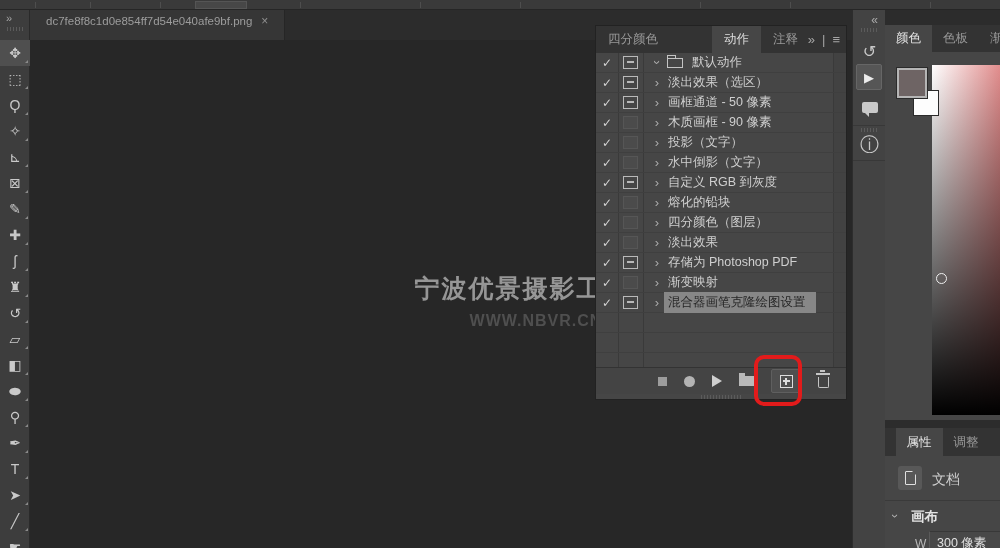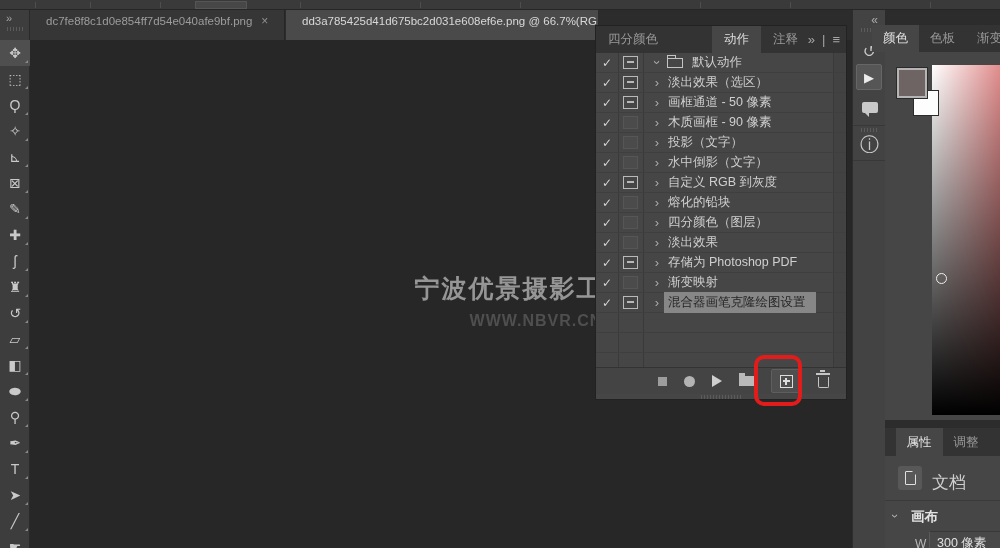--- a/index.html
+++ b/index.html
@@ -79,34 +79,34 @@
   #iconstrip{left:852px;top:10px;width:33px;height:538px;background:#434343;border-left:1px solid #2d2d2d;}
   #strip-collapse{position:absolute;right:8px;top:3px;color:#ababab;font-size:12px;letter-spacing:-1px;}
   .strip-ic{position:absolute;left:0;width:33px;display:flex;justify-content:center;color:#c9c9c9;}
   .raised{left:3px;width:26px;height:26px;background:#565656;border:1px solid #666;border-radius:2px;align-items:center;color:#ececec;font-size:13px;}
   .ic-bubble{width:16px;height:11px;background:#c9c9c9;border-radius:2px;position:relative;}
   .ic-bubble::after{content:"";position:absolute;left:3px;bottom:-4px;border-left:4px solid transparent;border-right:0 solid transparent;border-top:4px solid #c9c9c9;}
   .strip-sep{position:absolute;left:0;width:33px;height:1px;background:#383838;}
 
   
   #panels{left:885px;top:10px;width:115px;height:538px;background:#2c2c2c;}
-  #color-panel-tabs{position:absolute;left:0;top:15px;width:115px;height:27px;background:#333;display:flex;justify-content:center;}
+  #color-panel-tabs{position:absolute;left:0;top:15px;width:115px;height:27px;background:#333;display:flex;}
   .cp-tab{padding:0 11px;display:flex;align-items:center;font-size:12.5px;color:#999;white-space:nowrap;}
   .cp-tab.active{background:#464646;color:#e3e3e3;}
   #color-panel{position:absolute;left:0;top:42px;width:115px;height:368px;background:#464646;}
   #fg-swatch{position:absolute;left:12px;top:16px;width:30px;height:30px;background:#6e6464;border:2px solid #b5b5b5;outline:1px solid #2b2b2b;z-index:2;}
   #bg-swatch{position:absolute;left:28px;top:38px;width:26px;height:26px;background:#fdfdfd;border:1px solid #2b2b2b;z-index:1;}
   #sat-box{position:absolute;left:47px;top:13px;width:68px;height:350px;background:linear-gradient(to bottom,rgba(0,0,0,0) 0%,rgba(0,0,0,.55) 55%,#000 100%),linear-gradient(to right,#ffffff,#e28d8d);}
   #sat-picker{position:absolute;left:4px;top:208px;width:11px;height:11px;border:1.5px solid #f0f0f0;border-radius:50%;}
   #props-tabs{position:absolute;left:0;top:418px;width:115px;height:28px;background:#333;display:flex;justify-content:center;}
   #props-panel{position:absolute;left:0;top:446px;width:115px;height:92px;background:#464646;}
   #doc-icon-box{position:absolute;left:13px;top:10px;width:24px;height:24px;background:#585858;border-radius:3px;display:flex;align-items:center;justify-content:center;}
   .ic-page{width:11px;height:14px;border:1.5px solid #e0e0e0;border-radius:1px;position:relative;}
   .ic-page::after{content:"";position:absolute;right:-1px;top:-1px;border-left:4px solid transparent;border-top:4px solid #585858;}
-  #doc-label{position:absolute;left:47px;top:15px;font-size:17px;color:#cfcfcf;text-align:right;}
+  #doc-label{position:absolute;left:47px;top:15px;font-size:14px;color:#cfcfcf;text-align:right;}
   #props-sep{position:absolute;left:0;top:44px;width:115px;height:1px;background:#3a3a3a;}
   #canvas-caret{position:absolute;left:8px;top:53px;color:#b5b5b5;font-size:12px;transform:rotate(90deg);}
   #canvas-label{position:absolute;left:26px;top:52px;font-size:13.5px;font-weight:bold;color:#e3e3e3;}
   #w-label{position:absolute;left:30px;top:81px;font-size:12px;color:#b9b9b9;}
   #w-input{position:absolute;left:44px;top:75px;width:75px;height:24px;background:#484848;border:1px solid #383838;border-left:1px solid #5a5a5a;color:#e0e0e0;font-size:12.5px;padding:0 0 0 7px;outline:none;}
 </style>
 </head>
 <body>
 
 <div id="stage">
@@ -122,23 +122,20 @@
     <div class="opt-sep" style="left:700px"></div>
     <div class="opt-sep" style="left:790px"></div>
     <div class="opt-sep" style="left:930px"></div>
   </div>
 
   <div class="abs" id="tabbar">
     <div class="doctab inactive">
       <span>dc7fe8f8c1d0e854ff7d54e040afe9bf.png</span>
       <span class="tab-close">×</span>
     </div>
-    <div class="doctab active">
-      <span>dd3a785425d41d675bc2d031e608ef6e.png @ 66.7%(RG</span>
-    </div>
   </div>
 
   <div class="abs" id="toolbar">
     <div id="toolbar-collapse">»</div>
     <div class="grip-h" style="left:7px;top:17px;width:16px;"></div>
     <div id="tools">
       <div class="tool selected">
           <span class="tglyph">✥</span>
         </div>
       <div class="tool">

